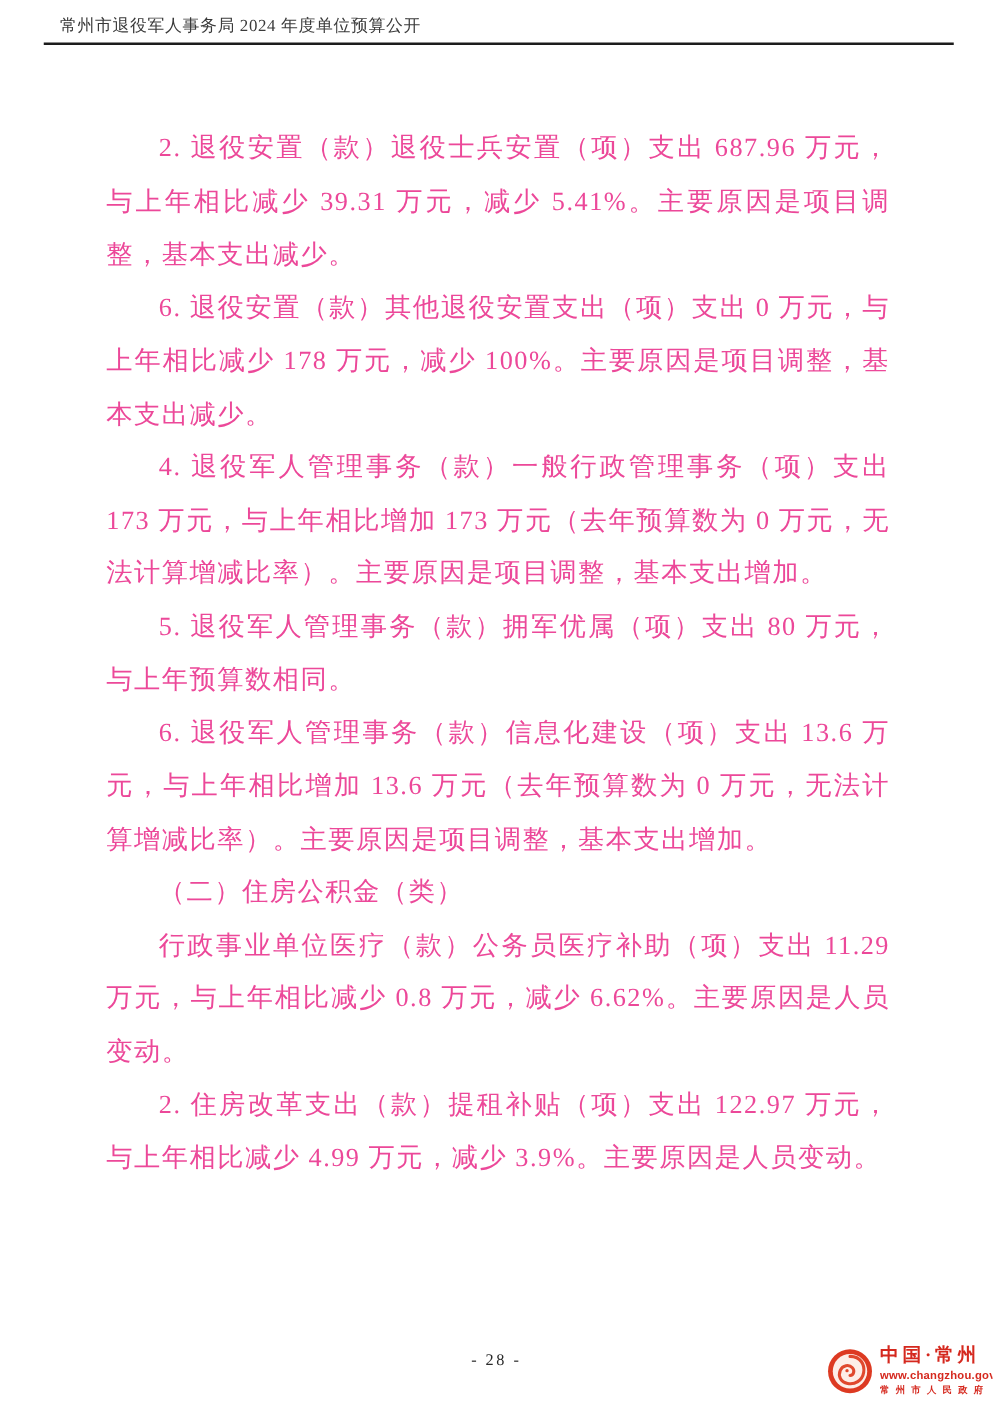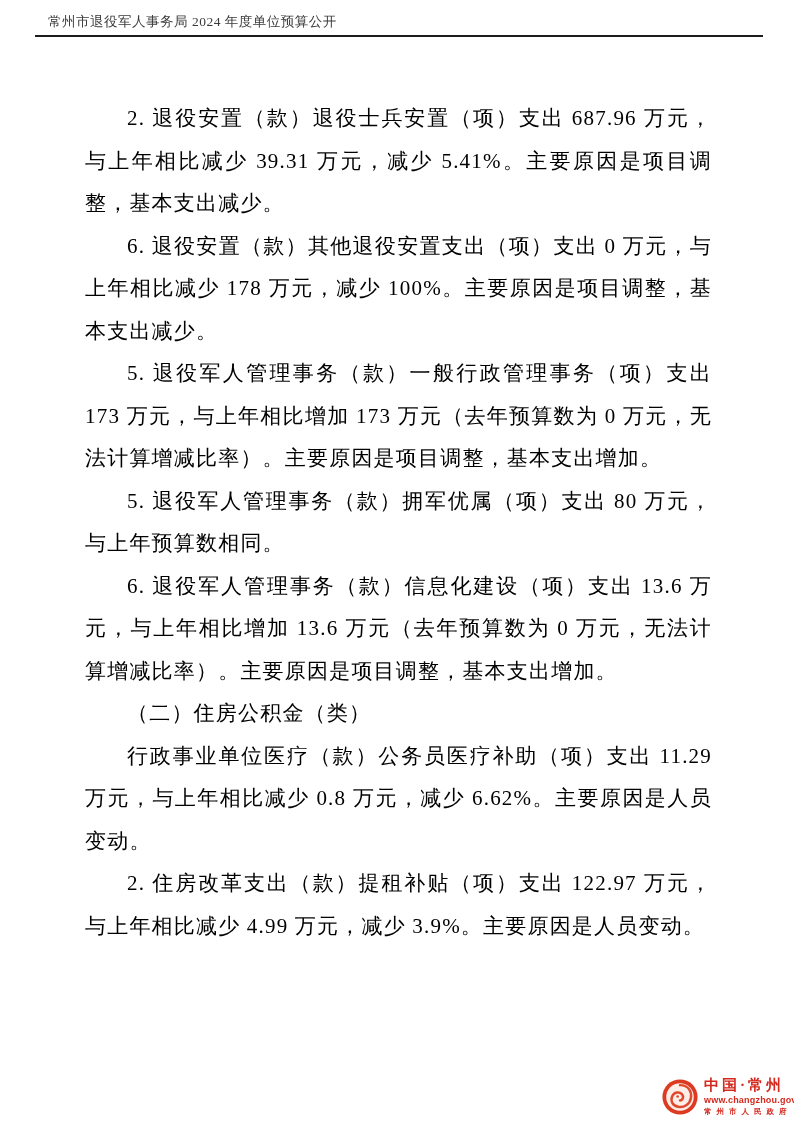--- a/index.html
+++ b/index.html
@@ -24,21 +24,21 @@
     color: #3a3a3a;
     letter-spacing: 0.5px;
   }
 
   
   .content {
     position: absolute;
     top: 97px; left: 85px; width: 627px;
     font-size: 21px;
     line-height: 42.5px;
-    color: #000000;
+    color: #ec4899;
     text-align: justify;
     letter-spacing: 1.2px;
   }
   .content p {
     margin: 0;
     text-indent: 2em;
   }
 
   
   .page-number {
@@ -93,28 +93,29 @@
 
 <div class="page">
 
   <div class="page-header">
     <span class="header-title">常州市退役军人事务局 2024 年度单位预算公开</span>
   </div>
 
   <div class="content">
     <p>2. 退役安置（款）退役士兵安置（项）支出 687.96 万元，与上年相比减少 39.31 万元，减少 5.41%。主要原因是项目调整，基本支出减少。</p>
     <p>6. 退役安置（款）其他退役安置支出（项）支出 0 万元，与上年相比减少 178 万元，减少 100%。主要原因是项目调整，基本支出减少。</p>
-    <p>5. 退役军人管理事务（款）一般行政管理事务（项）支出 173 万元，与上年相比增加 173 万元（去年预算数为 0 万元，无法计算增减比率）。主要原因是项目调整，基本支出增加。</p>
+    <p>4. 退役军人管理事务（款）一般行政管理事务（项）支出 173 万元，与上年相比增加 173 万元（去年预算数为 0 万元，无法计算增减比率）。主要原因是项目调整，基本支出增加。</p>
     <p>5. 退役军人管理事务（款）拥军优属（项）支出 80 万元，与上年预算数相同。</p>
     <p>6. 退役军人管理事务（款）信息化建设（项）支出 13.6 万元，与上年相比增加 13.6 万元（去年预算数为 0 万元，无法计算增减比率）。主要原因是项目调整，基本支出增加。</p>
     <p>（二）住房公积金（类）</p>
     <p>行政事业单位医疗（款）公务员医疗补助（项）支出 11.29 万元，与上年相比减少 0.8 万元，减少 6.62%。主要原因是人员变动。</p>
     <p>2. 住房改革支出（款）提租补贴（项）支出 122.97 万元，与上年相比减少 4.99 万元，减少 3.9%。主要原因是人员变动。</p>
   </div>
 
+  <div class="page-number">- 28 -</div>
 
   <div class="footer-logo">
     <svg class="seal" viewBox="0 0 40 40">
       <circle cx="20" cy="20" r="18.5" fill="#dd3a22"></circle>
       <circle cx="20" cy="20" r="14.5" fill="#fdeee8"></circle>
       <path d="M20 7.5 C 29.5 7.5 32.5 15 31.5 21 C 30.3 28 24 31.5 18 30.3 C 12 29.2 9.8 24 11.8 19.2 C 13.8 14.8 19.2 14 22 17 C 24.2 19.4 23.2 23.4 20 23.6" fill="none" stroke="#e0492e" stroke-width="2.6" stroke-linecap="round"></path>
       <circle cx="17.5" cy="19.5" r="1.4" fill="#e0492e"></circle>
     </svg>
     <div class="logo-text">
       <div class="logo-title">中国·常州</div>

